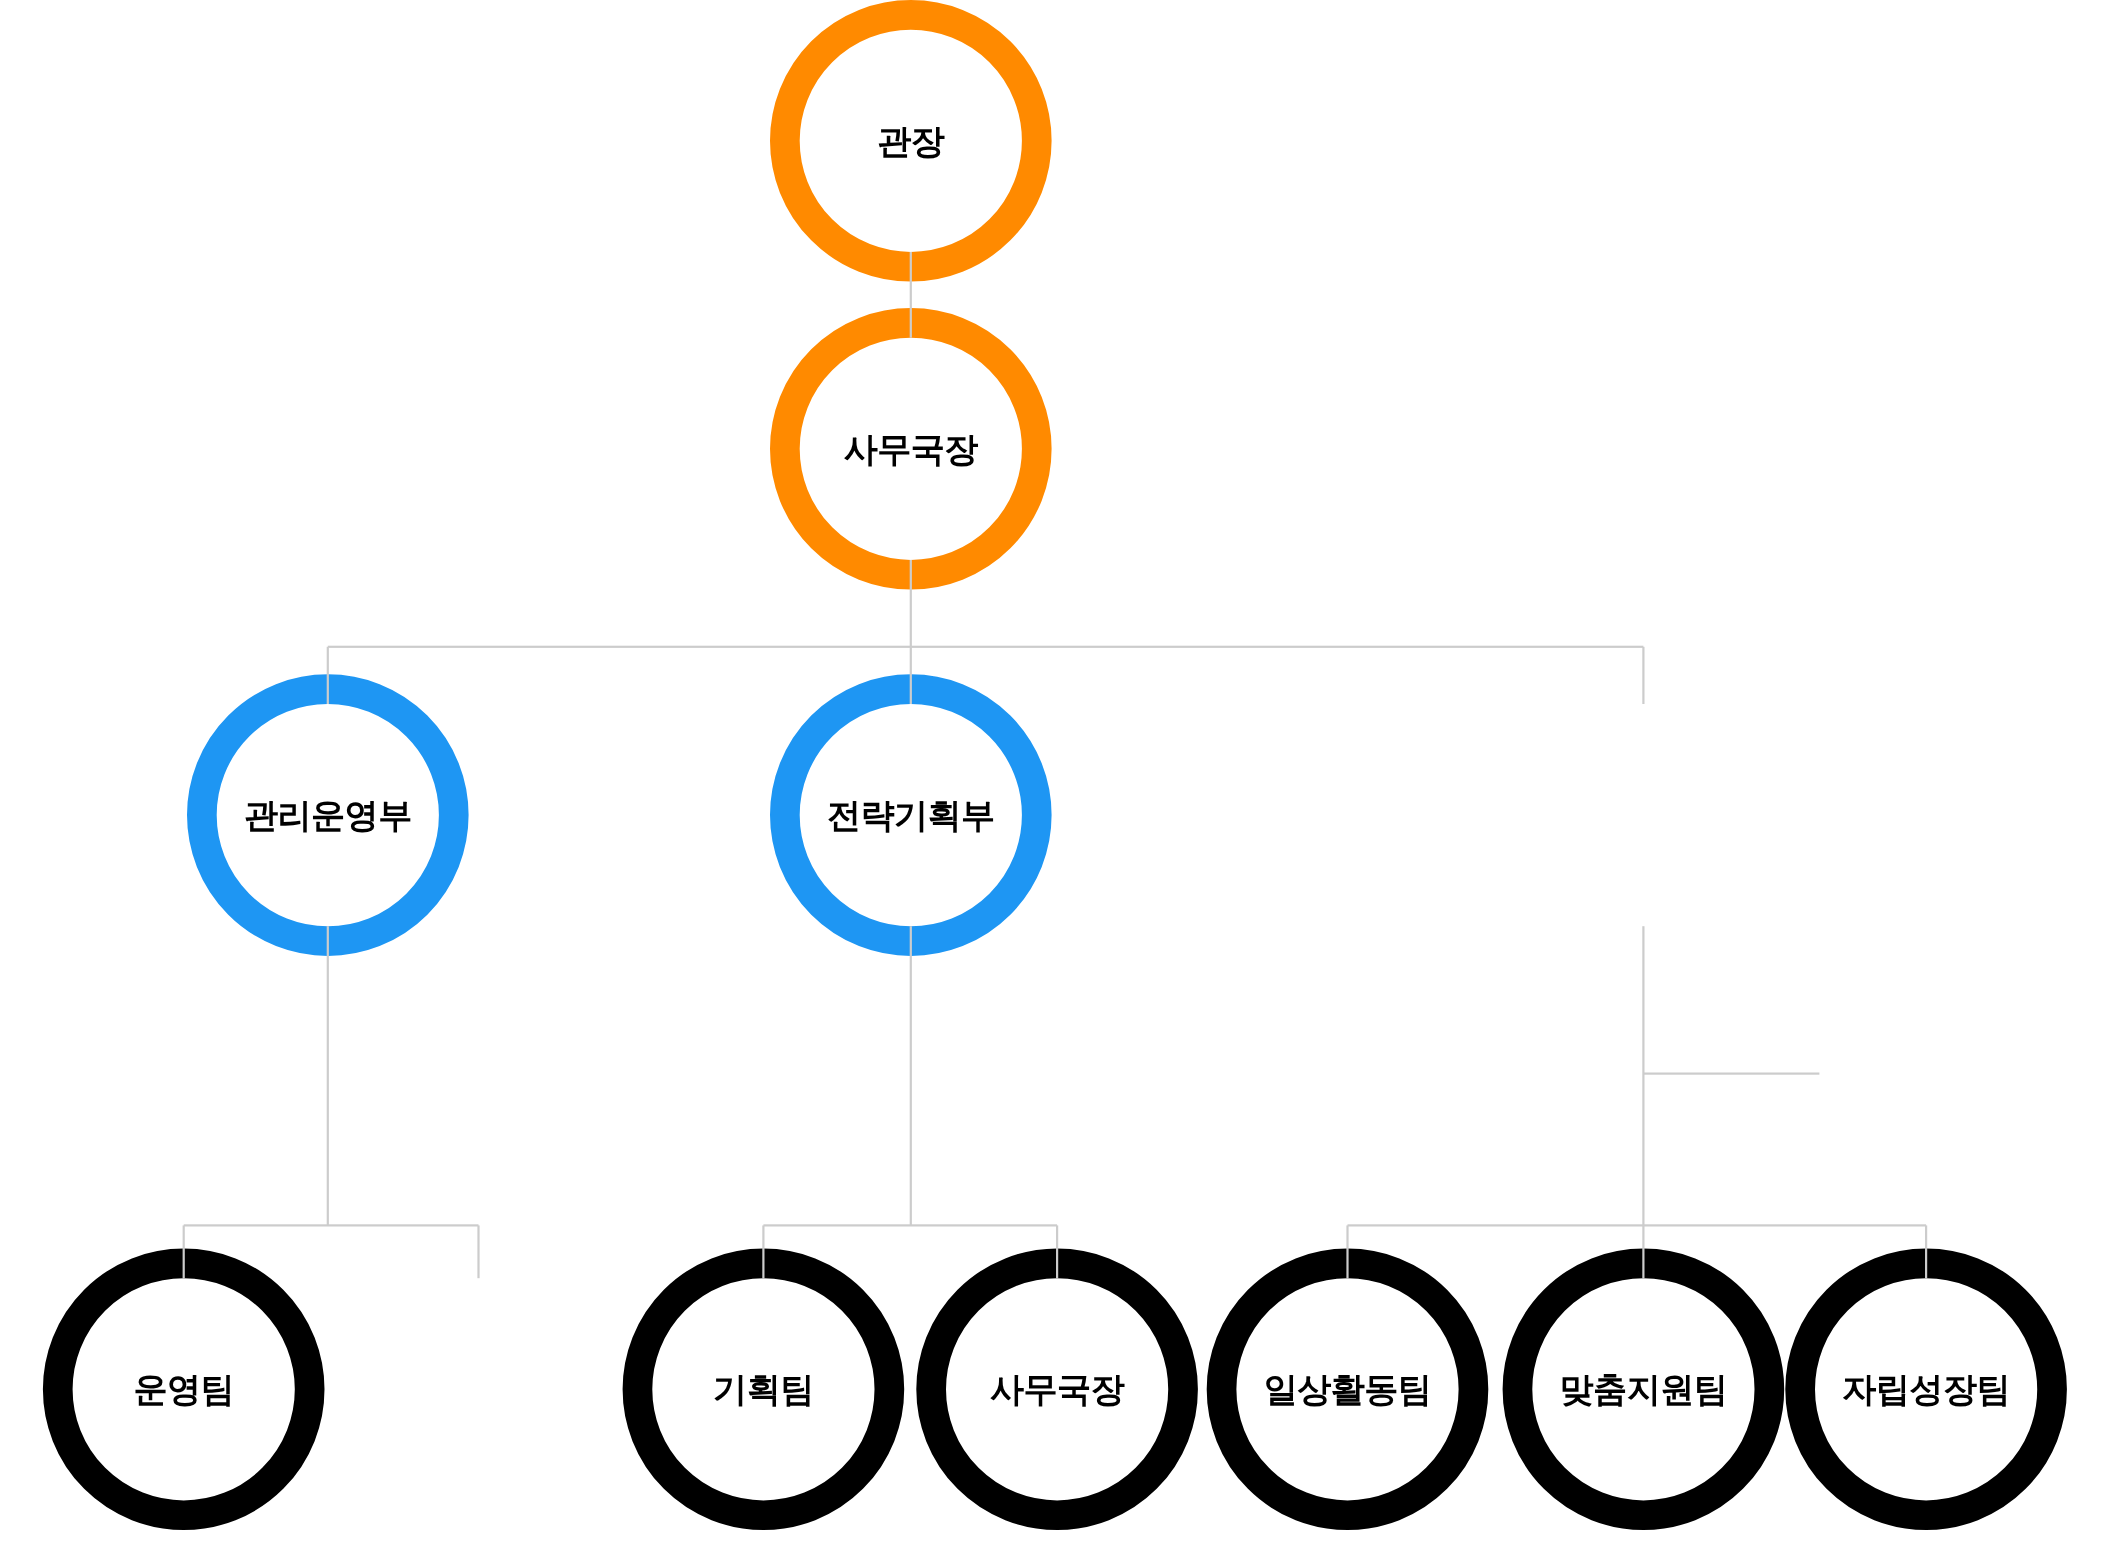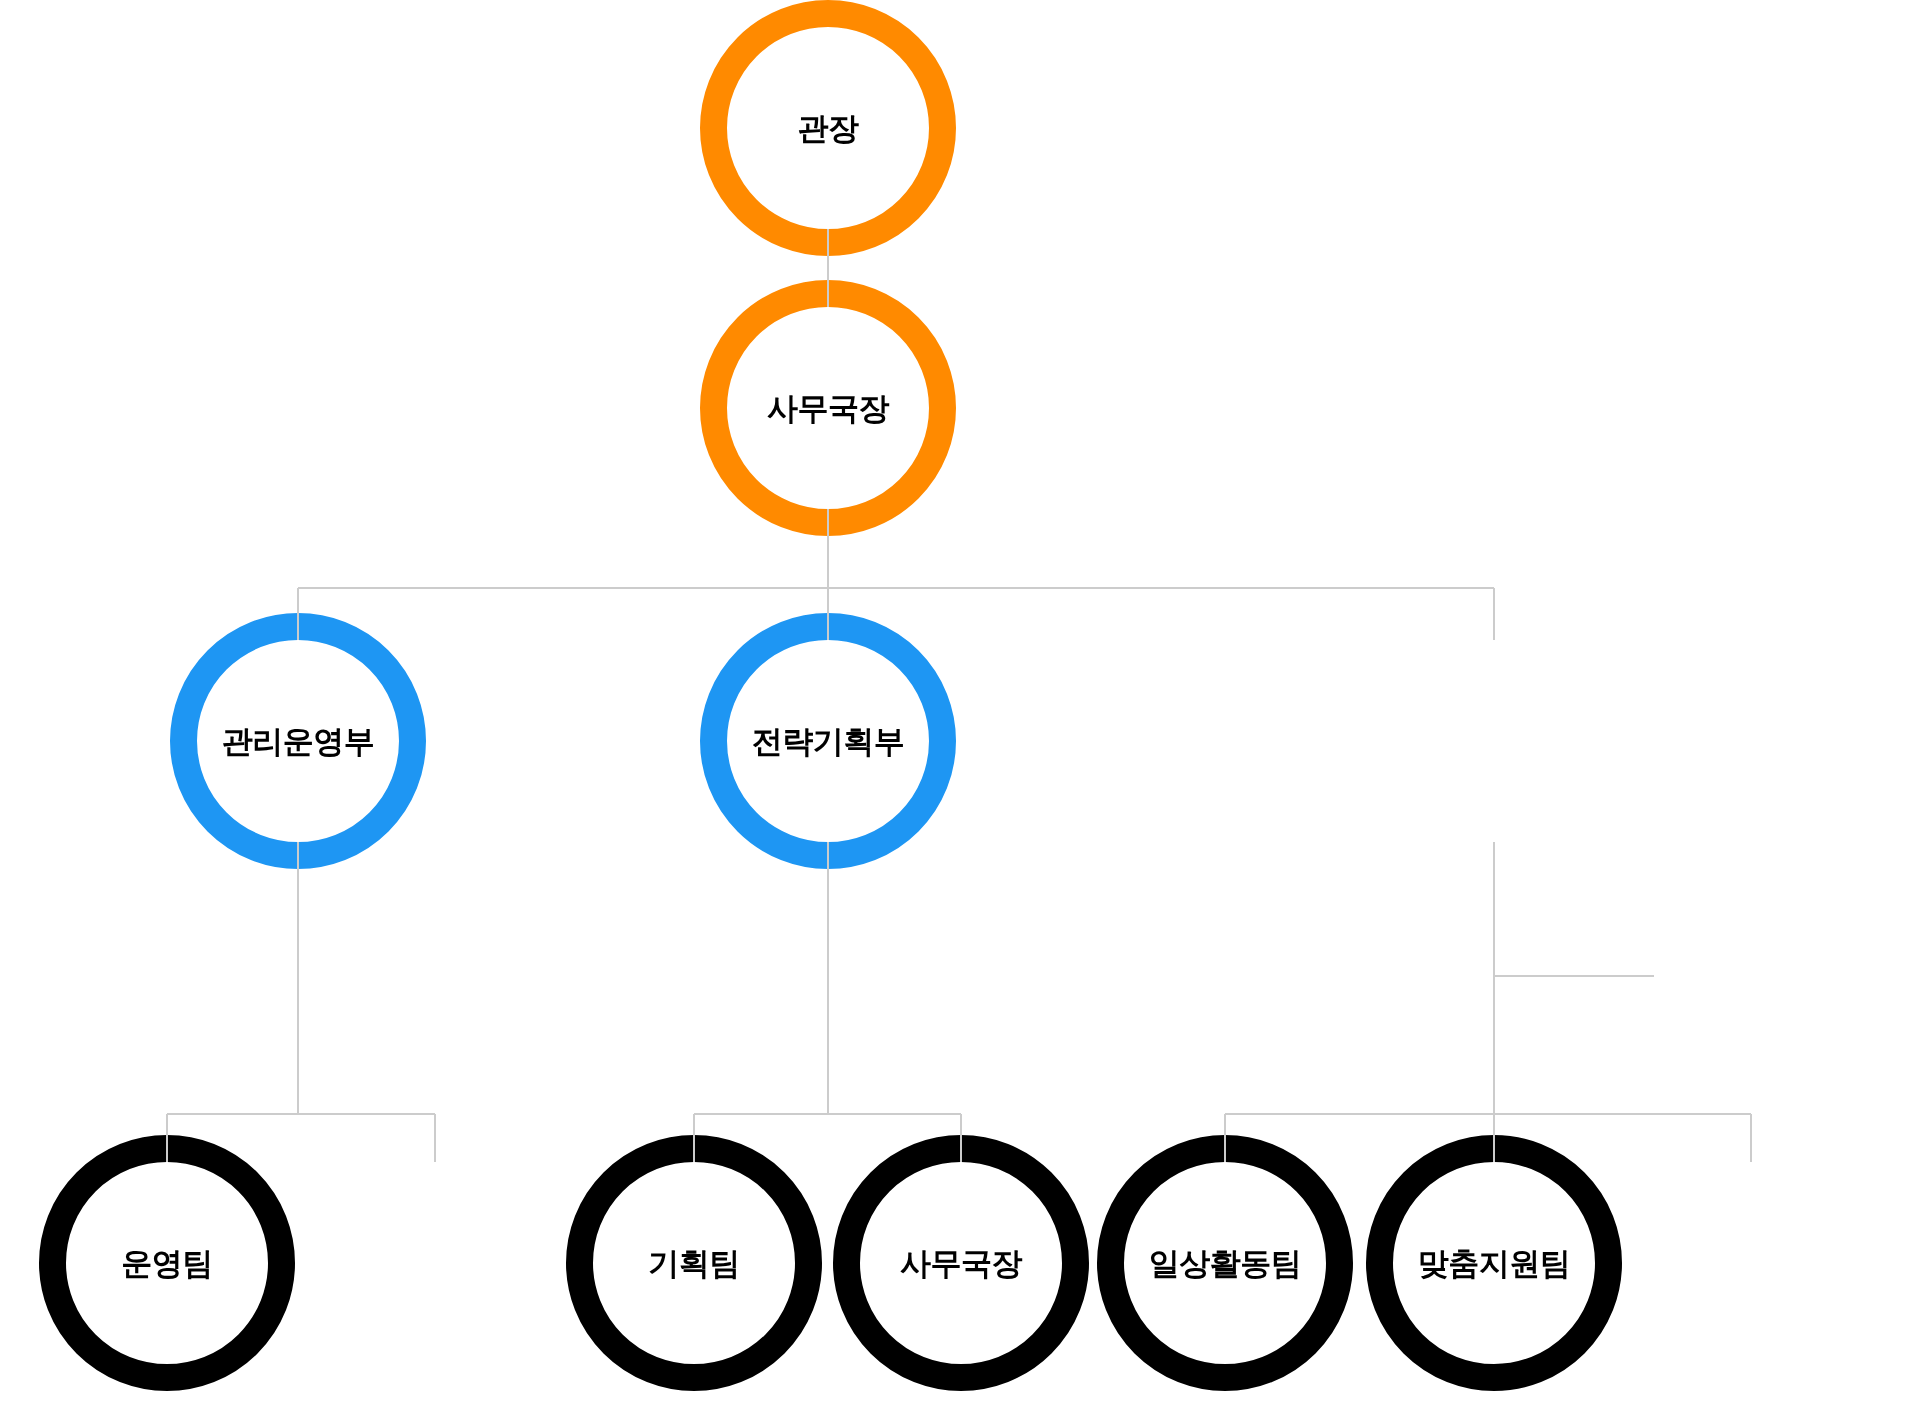--- a/index.html
+++ b/index.html
@@ -85,14 +85,17 @@
   </div>
   <div class="node c-black" style="left:833px;top:1135px;width:256px;height:256px">
     <span class="node-label">사무국장</span>
   </div>
   <div class="node c-black" style="left:1097px;top:1135px;width:256px;height:256px">
     <span class="node-label">일상활동팀</span>
   </div>
   <div class="node c-black" style="left:1366px;top:1135px;width:256px;height:256px">
     <span class="node-label">맞춤지원팀</span>
   </div>
+  <div class="node c-black" style="left:1623px;top:1135px;width:256px;height:256px">
+    <span class="node-label">자립성장팀</span>
+  </div>
 
 </div>
 
 </body></html>

